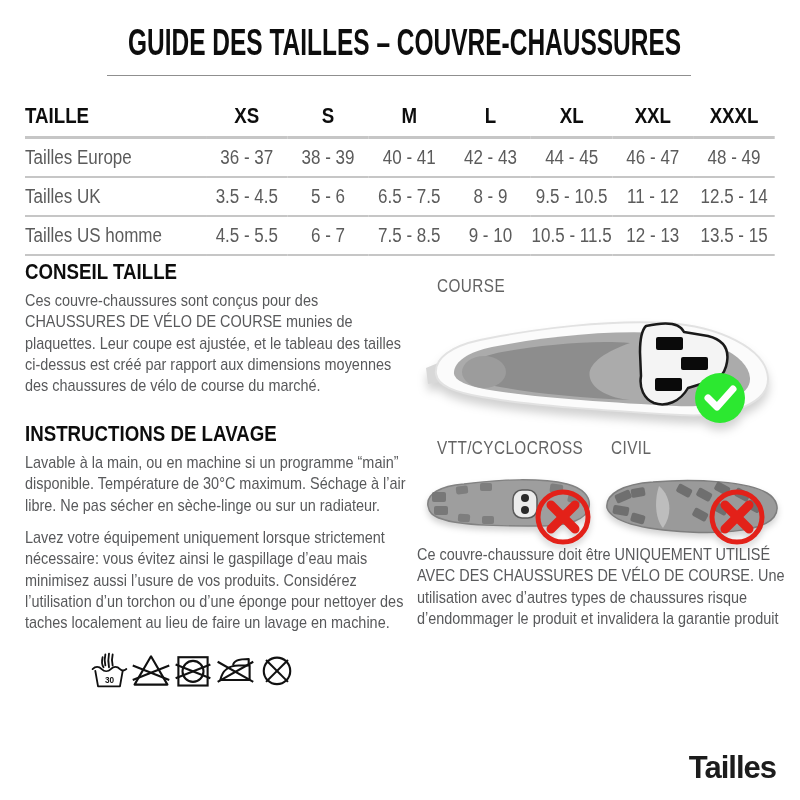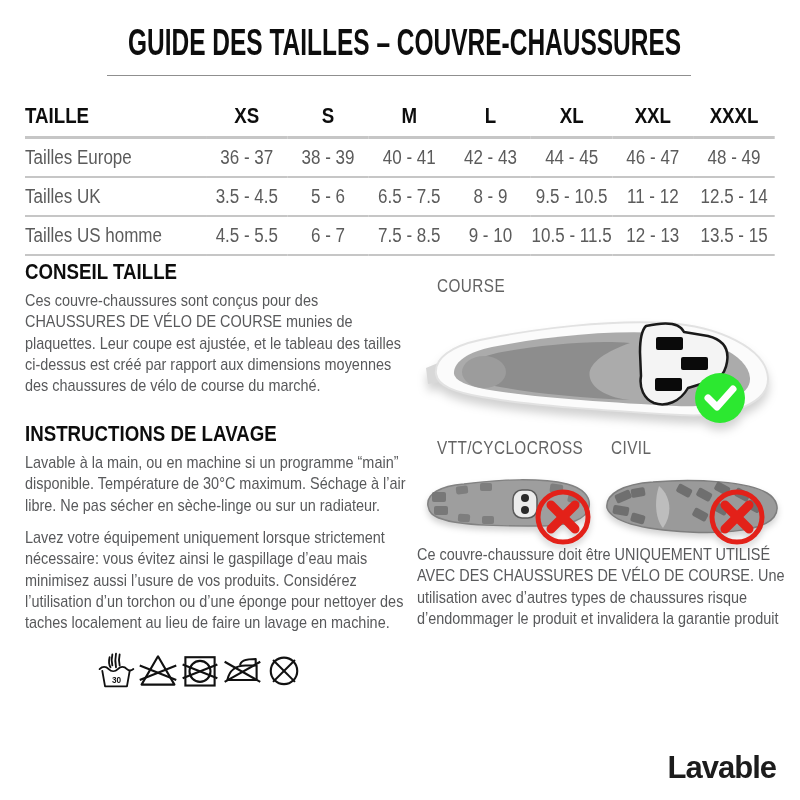--- a/index.html
+++ b/index.html
@@ -39,21 +39,21 @@
 
   
   .sec-head{font-size:22px;font-weight:bold;color:#0d0d0d;white-space:nowrap;}
   .body-text{font-size:17px;line-height:1.25;color:#58595b;}
   .conseil-head{top:259px;left:25px;}
   .conseil-text{top:290px;left:25px;width:462px;}
   .lavage-head{top:421px;left:25px;}
   .lavage-text1{top:452px;left:25px;width:462px;}
   .lavage-text2{top:527px;left:25px;width:462px;}
 
-  .care-icons{top:648px;left:95px;display:flex;gap:0;align-items:center;}
+  .care-icons{top:648px;left:88px;display:flex;gap:0;align-items:center;}
   .care-icons svg{display:block;}
 
   
   .shoe-label{font-size:18px;color:#636363;white-space:nowrap;letter-spacing:0.5px;}
   .course-label{top:276px;left:437px;}
   .vtt-label{top:438px;left:437px;}
   .civil-label{top:438px;left:611px;}
   .course-shoe{top:292px;left:418px;filter:drop-shadow(0 7px 5px rgba(0,0,0,0.18));}
   .vtt-shoe{top:460px;left:420px;filter:drop-shadow(0 4px 3px rgba(0,0,0,0.18));}
   .civil-shoe{top:460px;left:597px;filter:drop-shadow(0 4px 3px rgba(0,0,0,0.18));}
@@ -242,13 +242,13 @@
   <rect x="150" y="42" width="14" height="9" rx="2" fill="#6f6f6f" transform="rotate(28 157 46)"></rect>
   <g>
     <circle cx="140" cy="57" r="25" fill="none" stroke="#e32119" stroke-width="5"></circle>
     <path d="M128 45 L152 69" stroke="#e32119" stroke-width="9" stroke-linecap="round"></path>
     <path d="M152 45 L128 69" stroke="#e32119" stroke-width="9" stroke-linecap="round"></path>
   </g>
 </svg>
 
 <div class="abs body-text cx usage-text">Ce couvre-chaussure doit être UNIQUEMENT UTILISÉ AVEC DES CHAUSSURES DE VÉLO DE COURSE. Une utilisation avec d’autres types de chaussures risque d’endommager le produit et invalidera la garantie produit</div>
 
-<div class="abs brand">Lavable</div>
+<div class="abs brand">Tailles</div>
 
 </body></html>

